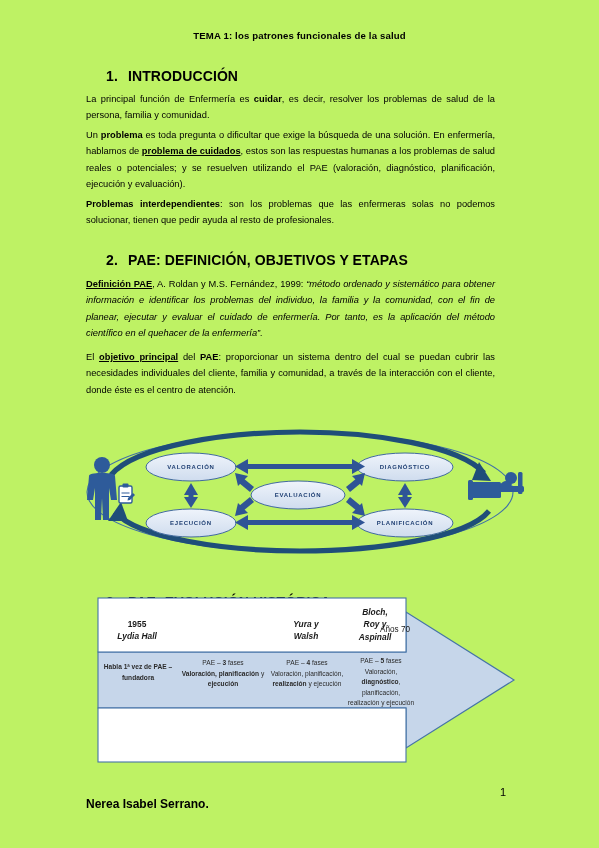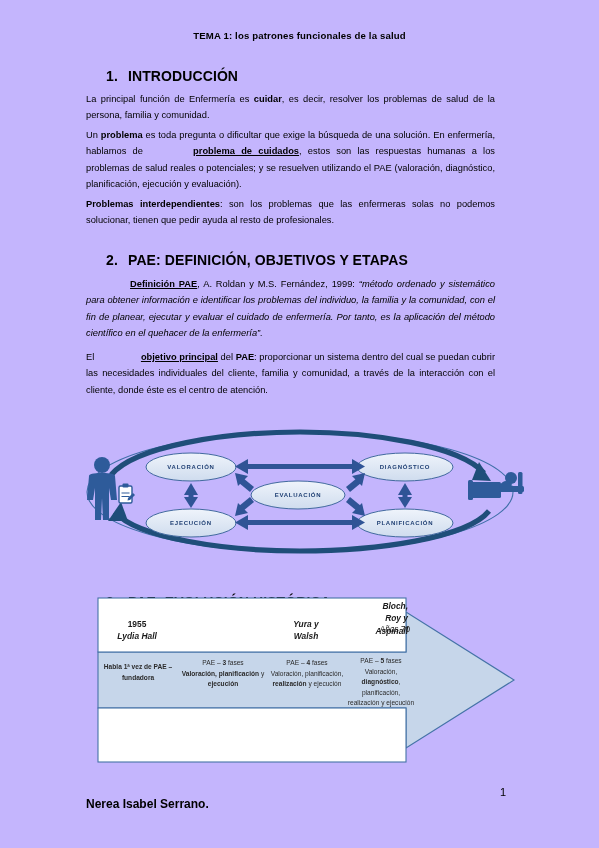--- a/index.html
+++ b/index.html
@@ -1,38 +1,38 @@
 <!DOCTYPE html>
 <html><head>
 <meta charset="utf-8">
 <style>
   html,body{margin:0;padding:0;background:#fff;}
   body{
     width:599px;height:848px;position:relative;overflow:hidden;
     font-family:"Liberation Sans","DejaVu Sans",sans-serif;
     color:#000;
   }
-  .page{position:absolute;inset:0;background:#c4b5fd;}
+  .page{position:absolute;inset:0;background:#bef264;}
 
   
   .doc-title{
     position:absolute;left:0;right:0;top:30px;text-align:center;
     font-size:9.6px;font-weight:bold;letter-spacing:.15px;
   }
   .heading{
     position:absolute;font-size:14px;font-weight:bold;letter-spacing:.1px;
   }
   .heading .num{display:inline-block;width:22px;}
   p.body{
     position:absolute;left:86px;width:409px;margin:0;
     font-size:9.3px;line-height:16.3px;text-align:justify;
   }
   b{font-weight:bold;}
   i{font-style:italic;}
-  .bu{font-weight:bold;text-decoration:underline;margin-left:44px;}
+  .bu{font-weight:bold;text-decoration:underline;}
 
   
   .footer-name{position:absolute;left:86px;top:797px;font-size:12px;font-weight:bold;}
   .page-num{position:absolute;left:500px;top:786px;font-size:11px;}
 
   
   .diagram{position:absolute;left:75px;top:428px;width:450px;height:128px;}
   .diagram svg{position:absolute;left:0;top:0;}
   .ell-label{
     position:absolute;text-align:center;
@@ -204,21 +204,21 @@
       <div><span class="yr">1955</span></div>
       <div>Lydia Hall</div>
     </div>
 
 
     <div class="tl-head" style="left:174px;top:22px;width:72px;">
       <div>Yura y</div>
       <div>Walsh</div>
     </div>
 
-    <div class="tl-head" style="left:246px;top:4px;width:66px;text-align:right;">
+    <div class="tl-head" style="left:246px;top:10px;width:66px;">
       <div>Bloch,</div>
       <div>Roy y</div>
       <div>Aspinall</div>
     </div>
 
     <div class="tl-years" style="left:284px;top:29px;">Años 70</div>
 
     <div class="tl-cell" style="left:4px;top:66px;width:76px;">
       <b>Habla 1ª vez de PAE – fundadora</b>
     </div>

